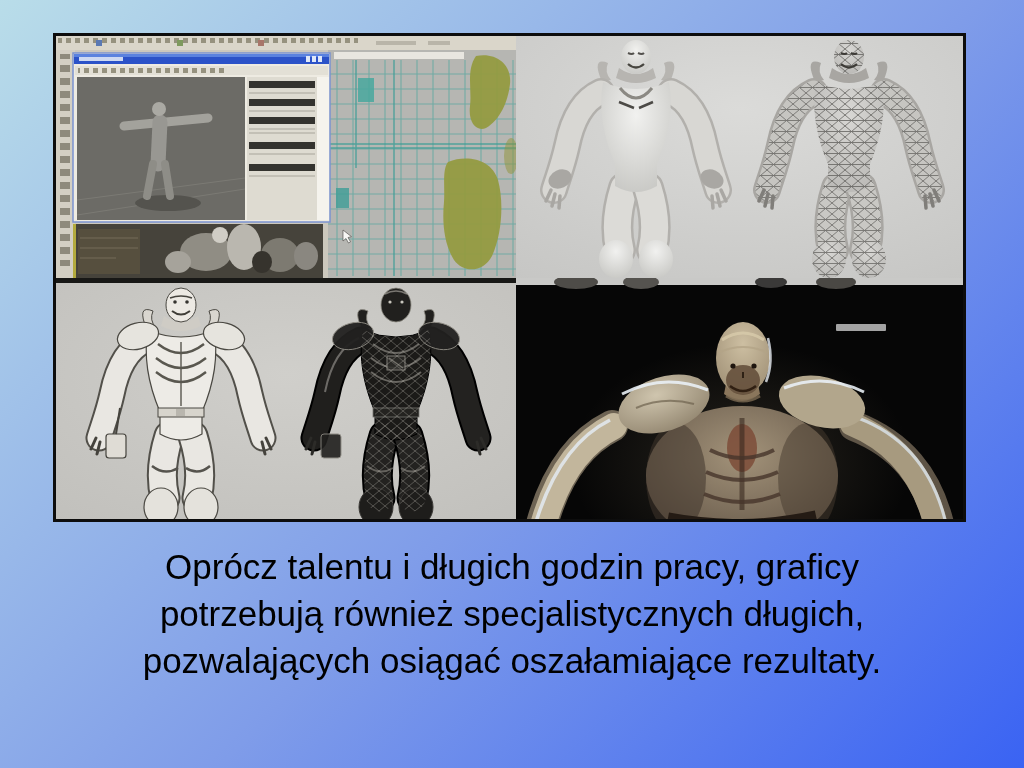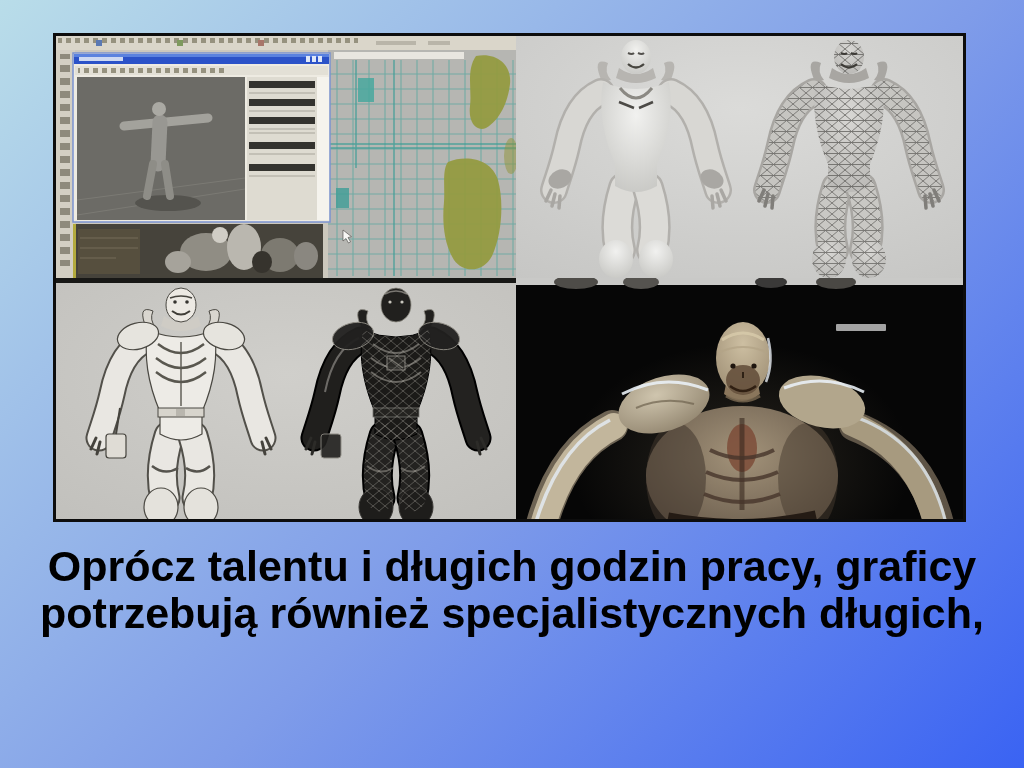--- a/index.html
+++ b/index.html
@@ -18,21 +18,21 @@
     display:grid;
     grid-template-columns:460px 447px;
     grid-template-rows:242px 241px;
     background:#111;
   }
   .quad{position:relative;overflow:hidden}
   .quad svg{display:block;width:100%;height:100%}
   .caption{
     position:absolute;left:0;top:543px;width:1024px;
     text-align:center;color:#000;
-    font-size:43px;line-height:47px;font-weight:700;
+    font-size:35px;line-height:47px;font-weight:400;
     letter-spacing:0;
   }
 </style>
 </head>
 <body>
 
 <div class="slide">
 
   <figure class="collage">
 
@@ -370,15 +370,16 @@
 
         <rect x="320" y="46" width="50" height="7" rx="1" fill="#cbcbcb" opacity="0.8"></rect>
       </svg>
     </div>
 
   </figure>
 
   <div class="caption">
     <div>Oprócz talentu i długich godzin pracy, graficy</div>
     <div>potrzebują również specjalistycznych długich,</div>
+    <div>pozwalających osiągać oszałamiające rezultaty.</div>
   </div>
 
 </div>
 
 </body></html>

